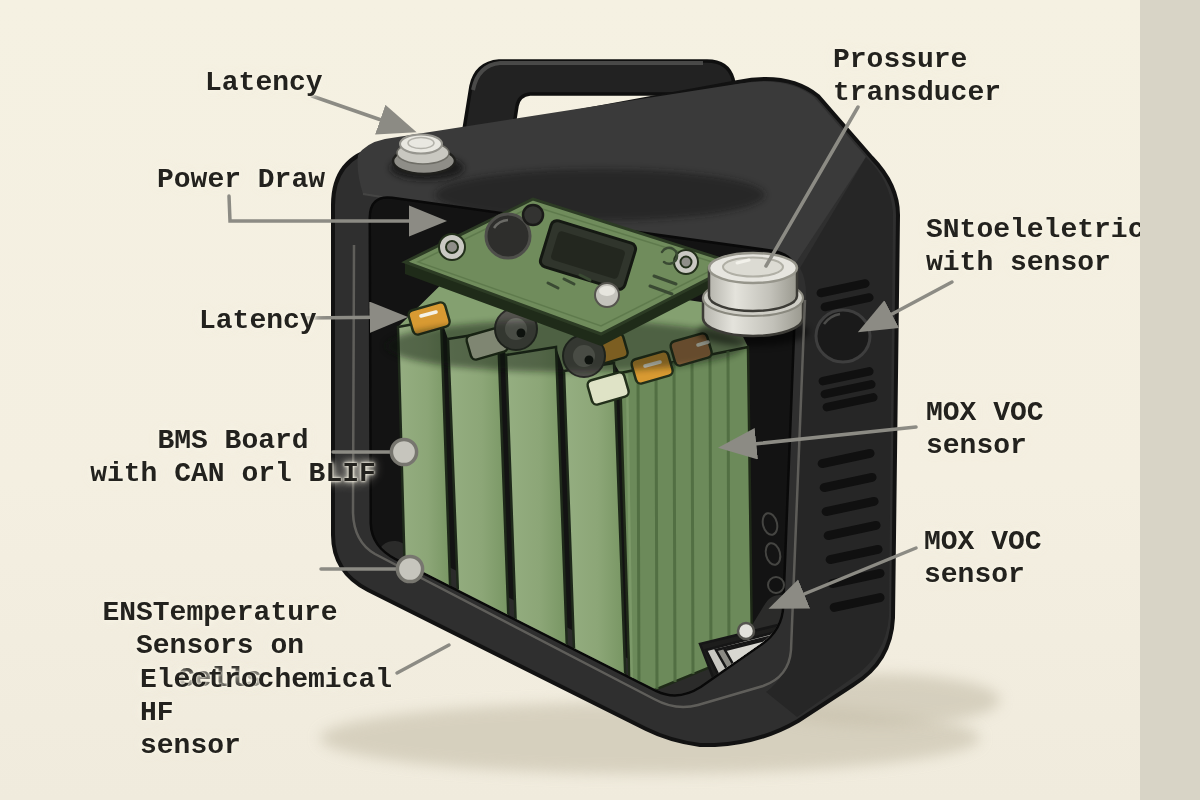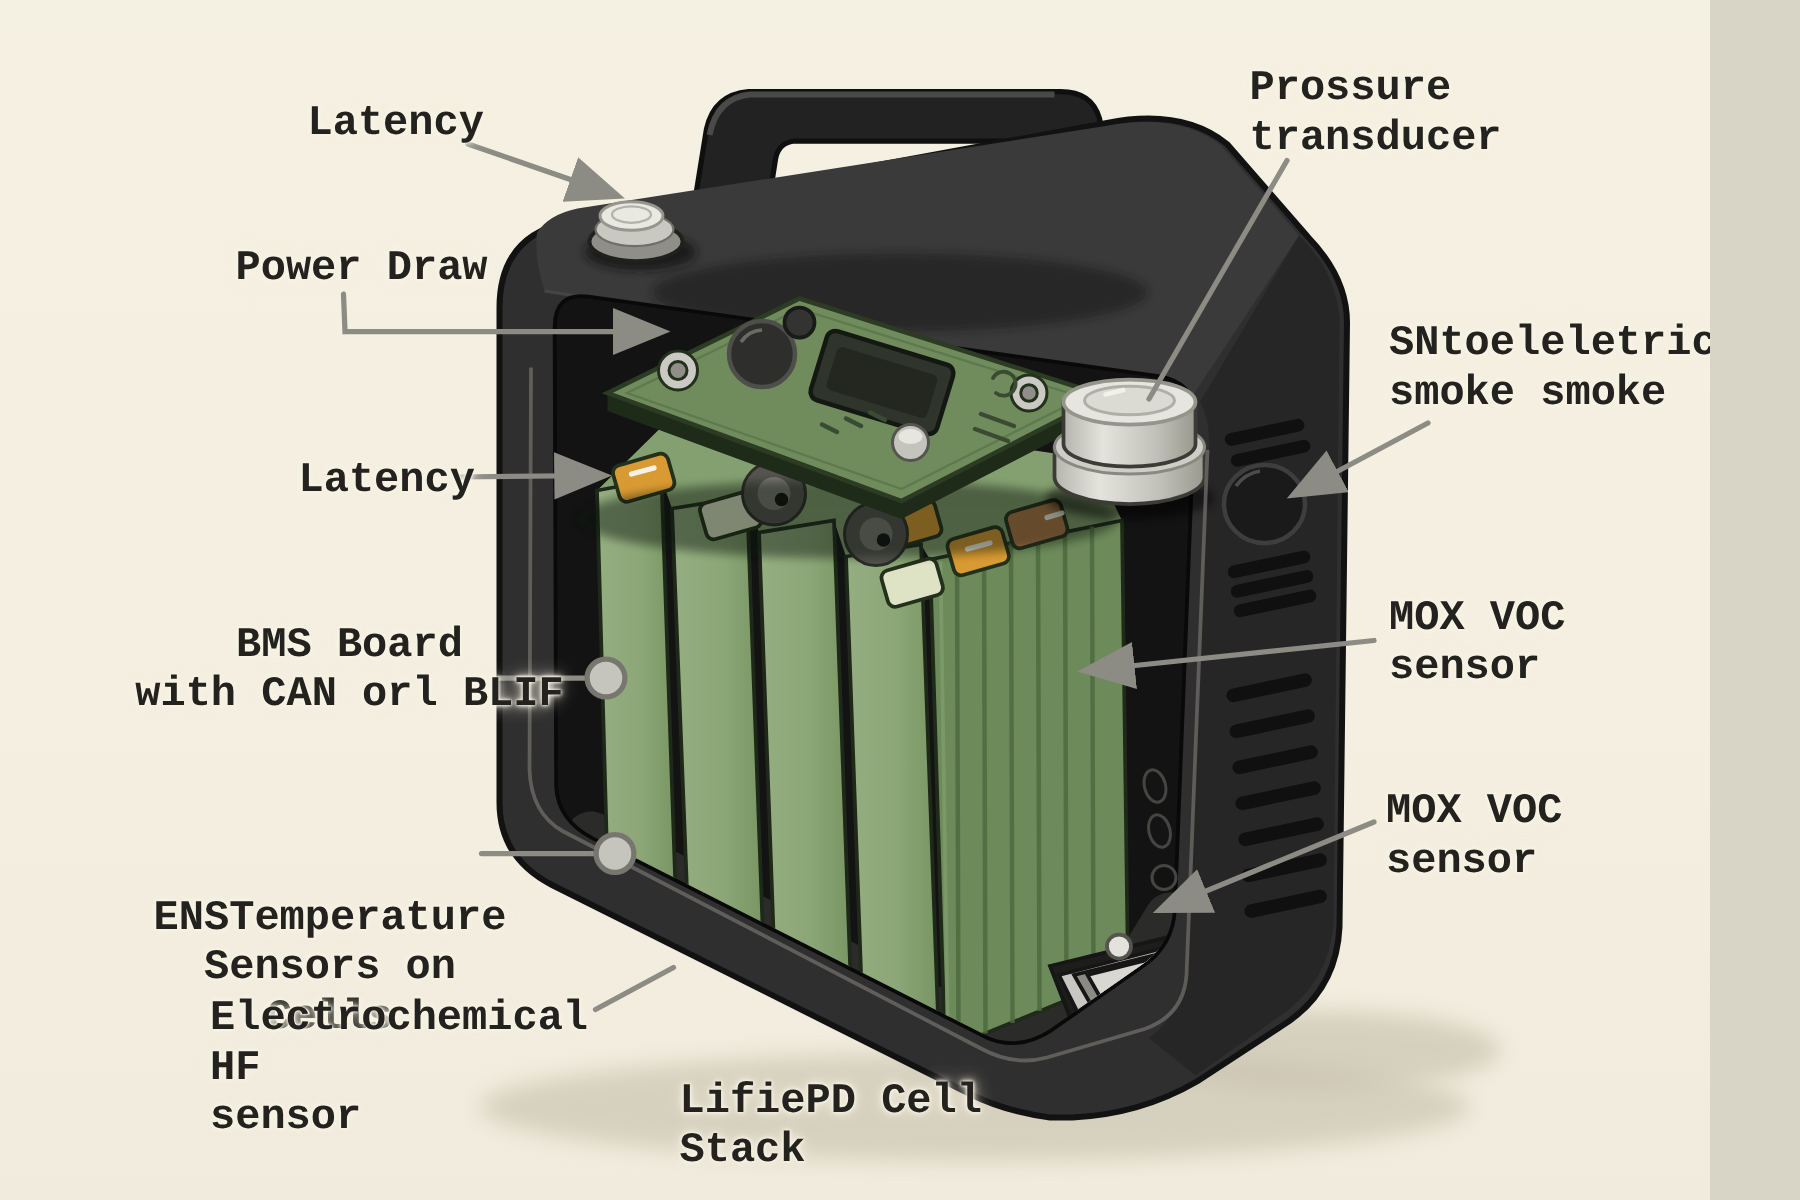--- a/index.html
+++ b/index.html
@@ -223,28 +223,26 @@
     <path d="M916,427 L725,447" marker-end="url(#arrowHead)"></path>
     <path d="M916,548 L775,606" marker-end="url(#arrowHead)"></path>
   </g>
 </svg>
 
 <div class="label" style="left:205px;top:66px;">Latency</div>
 <div class="label" style="left:157px;top:163px;">Power Draw</div>
 <div class="label" style="left:810px;top:43px;margin-left:23px;">Prossure
 transducer</div>
 <div class="label" style="left:926px;top:213px;">SNtoeleletric
-smoke smoke</div>
+with sensor</div>
 <div class="label" style="left:199px;top:304px;">Latency</div>
-<div class="label c" style="left:90px;top:414px;width:286px;">BMS Board
+<div class="label c" style="left:90px;top:424px;width:286px;">BMS Board
 with CAN orl BLIF</div>
 <div class="label c" style="left:88px;top:548px;width:264px;margin-top:48px;">ENSTemperature
 Sensors on Cells</div>
 <div class="label r" style="left:140px;top:663px;width:250px;">Electrochemical HF
 sensor</div>
-<div class="label" style="left:453px;top:718px;">LifiePD Cell
-Stack</div>
 <div class="label" style="left:926px;top:396px;">MOX VOC
 sensor</div>
 <div class="label" style="left:924px;top:525px;">MOX VOC
 sensor</div>
 
 </div>
 
 </body></html>

